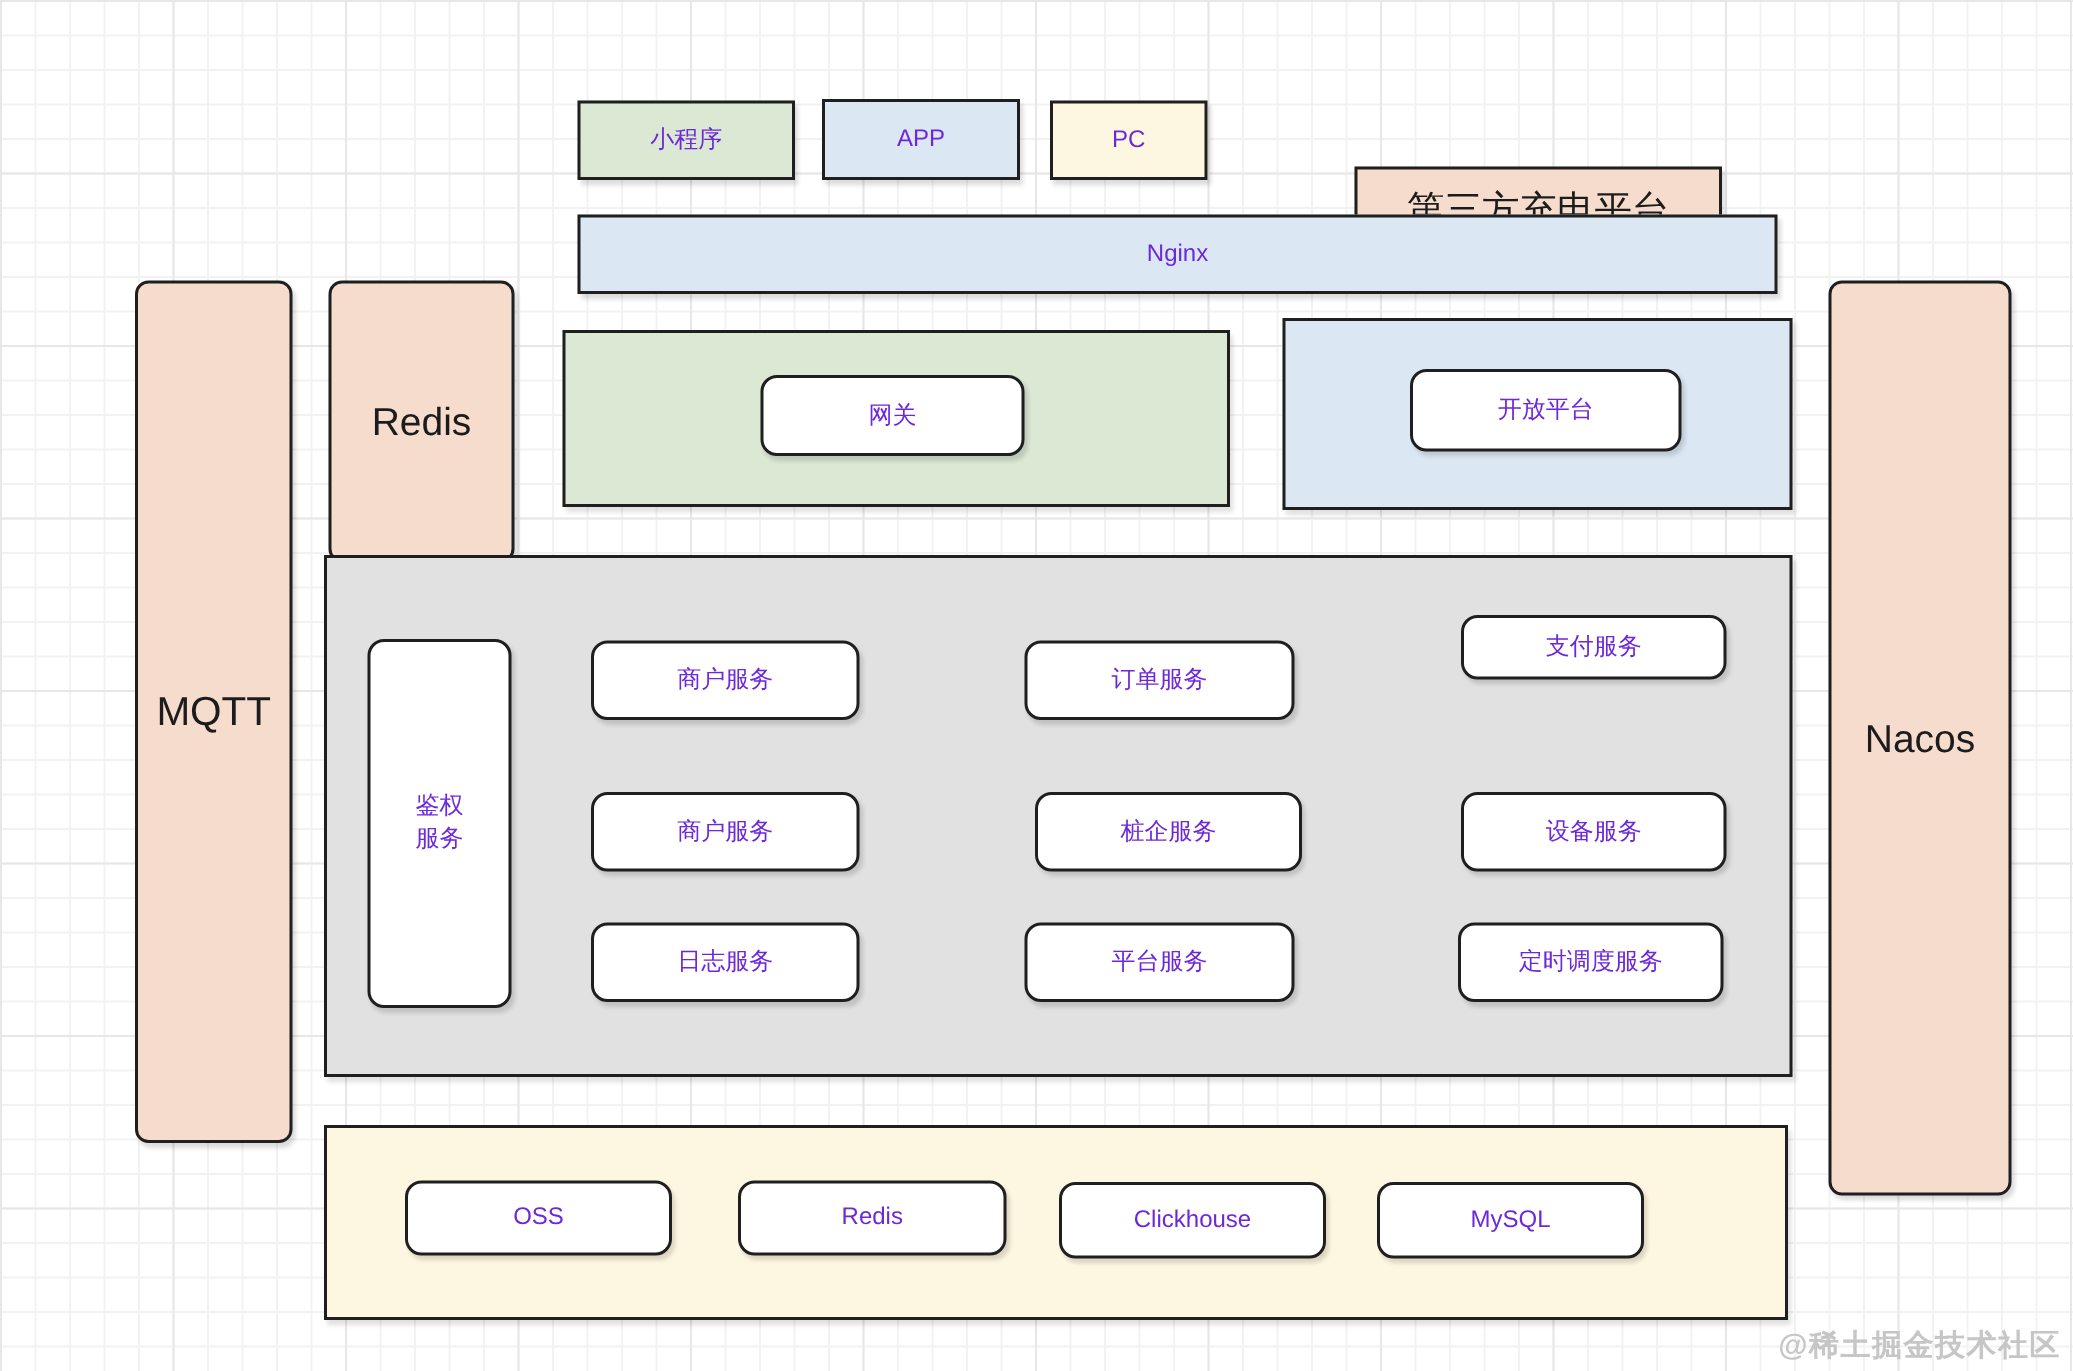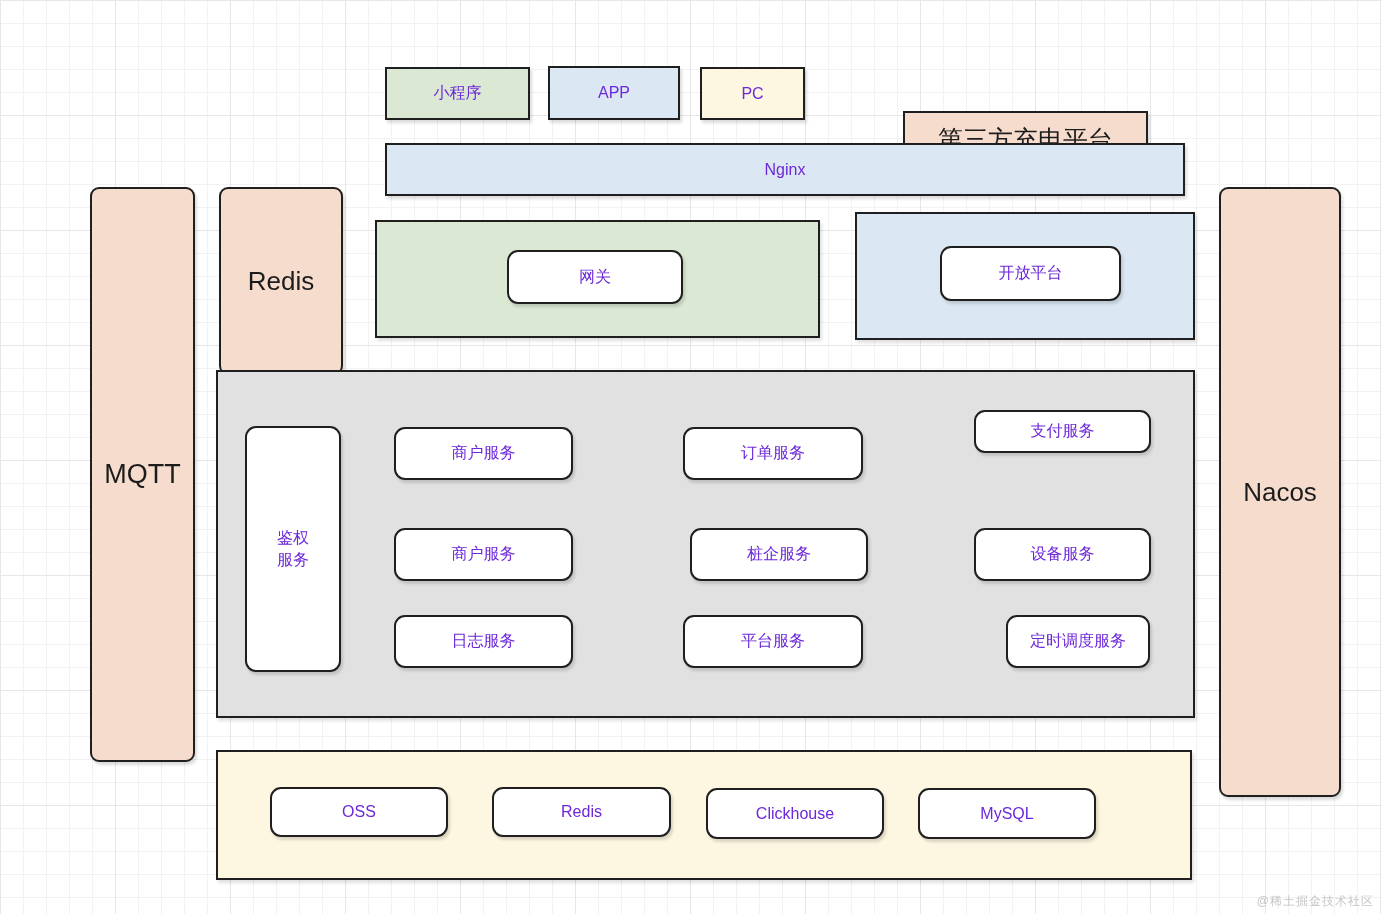--- a/index.html
+++ b/index.html
@@ -43,23 +43,24 @@
   .cream { background: #fdf6e0; }
   .salmon{ background: #f6dccd; margin-top: 45px; }
   .gray  { background: #e1e1e1; }
   .rounded { border-radius: 9px; }
   .big { font-size: 26px; color: #1c1c1c; }
   .vert-label { line-height: 1.35; }
   .watermark {
     position: absolute;
     right: 8px;
     bottom: 4px;
-    font-size: 12px;
+    font-size: 20px;
     color: #c6c6c6;
     letter-spacing: 1px;
+    font-weight: bold;
   }
 </style>
 </head>
 <body>
 
 <div class="canvas">
 
   <div class="box green" style="left:385px;top:67px;width:145px;height:53px">小程序</div>
   <div class="box blue" style="left:548px;top:66px;width:132px;height:54px">APP</div>
   <div class="box cream" style="left:700px;top:67px;width:105px;height:53px">PC</div>
@@ -90,21 +91,21 @@
   <div class="box white" style="left:394px;top:427px;width:179px;height:53px">商户服务</div>
   <div class="box white" style="left:683px;top:427px;width:180px;height:53px">订单服务</div>
   <div class="box white" style="left:974px;top:410px;width:177px;height:43px">支付服务</div>
 
   <div class="box white" style="left:394px;top:528px;width:179px;height:53px">商户服务</div>
   <div class="box white" style="left:690px;top:528px;width:178px;height:53px">桩企服务</div>
   <div class="box white" style="left:974px;top:528px;width:177px;height:53px">设备服务</div>
 
   <div class="box white" style="left:394px;top:615px;width:179px;height:53px">日志服务</div>
   <div class="box white" style="left:683px;top:615px;width:180px;height:53px">平台服务</div>
-  <div class="box white" style="left:1006px;top:615px;width:144px;height:53px">定时调度服务</div>
+  <div class="box white" style="left:972px;top:615px;width:177px;height:53px">定时调度服务</div>
 
   <div class="container-box cream" style="left:216px;top:750px;width:976px;height:130px"></div>
   <div class="box white" style="left:270px;top:787px;width:178px;height:50px">OSS</div>
   <div class="box white" style="left:492px;top:787px;width:179px;height:50px">Redis</div>
   <div class="box white" style="left:706px;top:788px;width:178px;height:51px">Clickhouse</div>
   <div class="box white" style="left:918px;top:788px;width:178px;height:51px">MySQL</div>
 
   <div class="watermark">@稀土掘金技术社区</div>
 
 </div>

